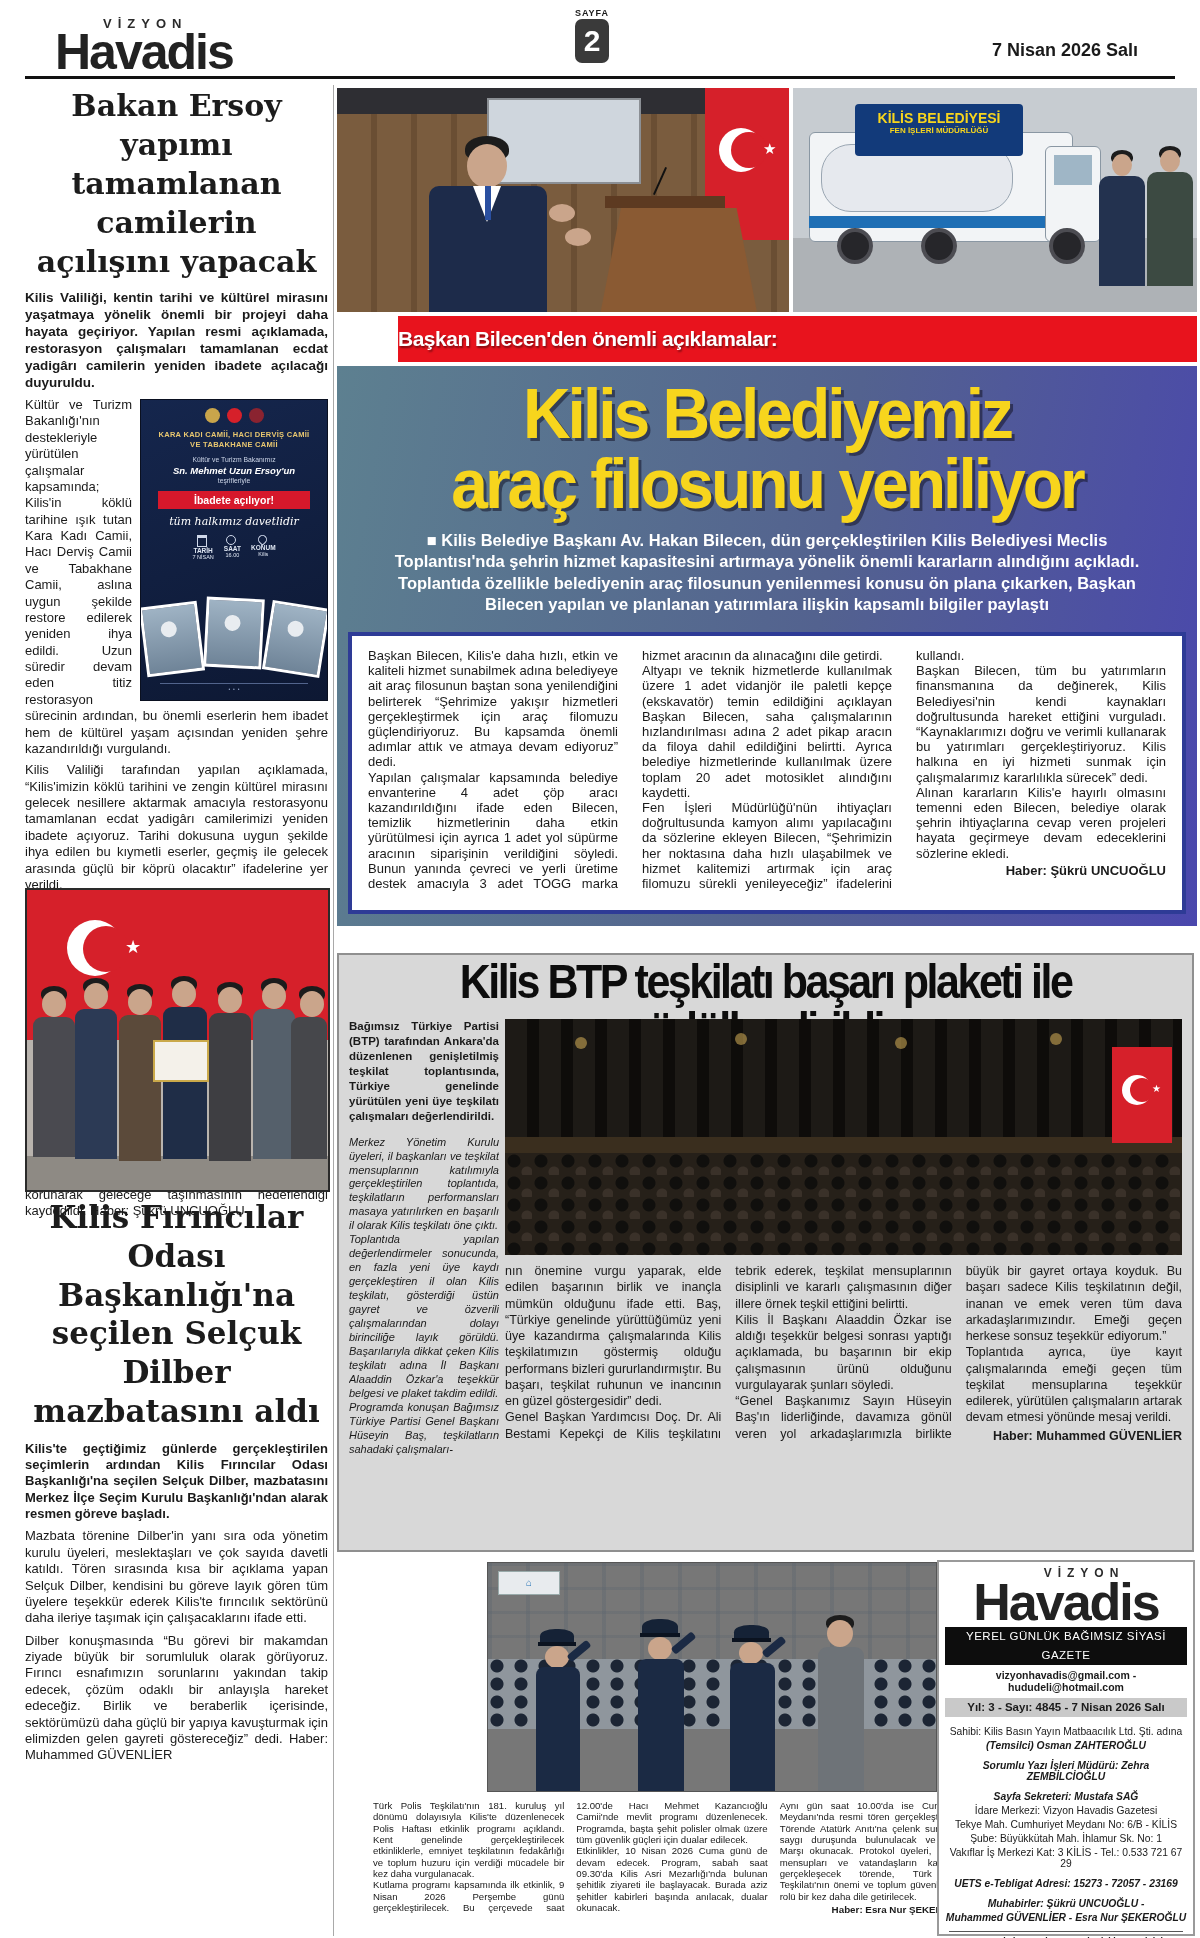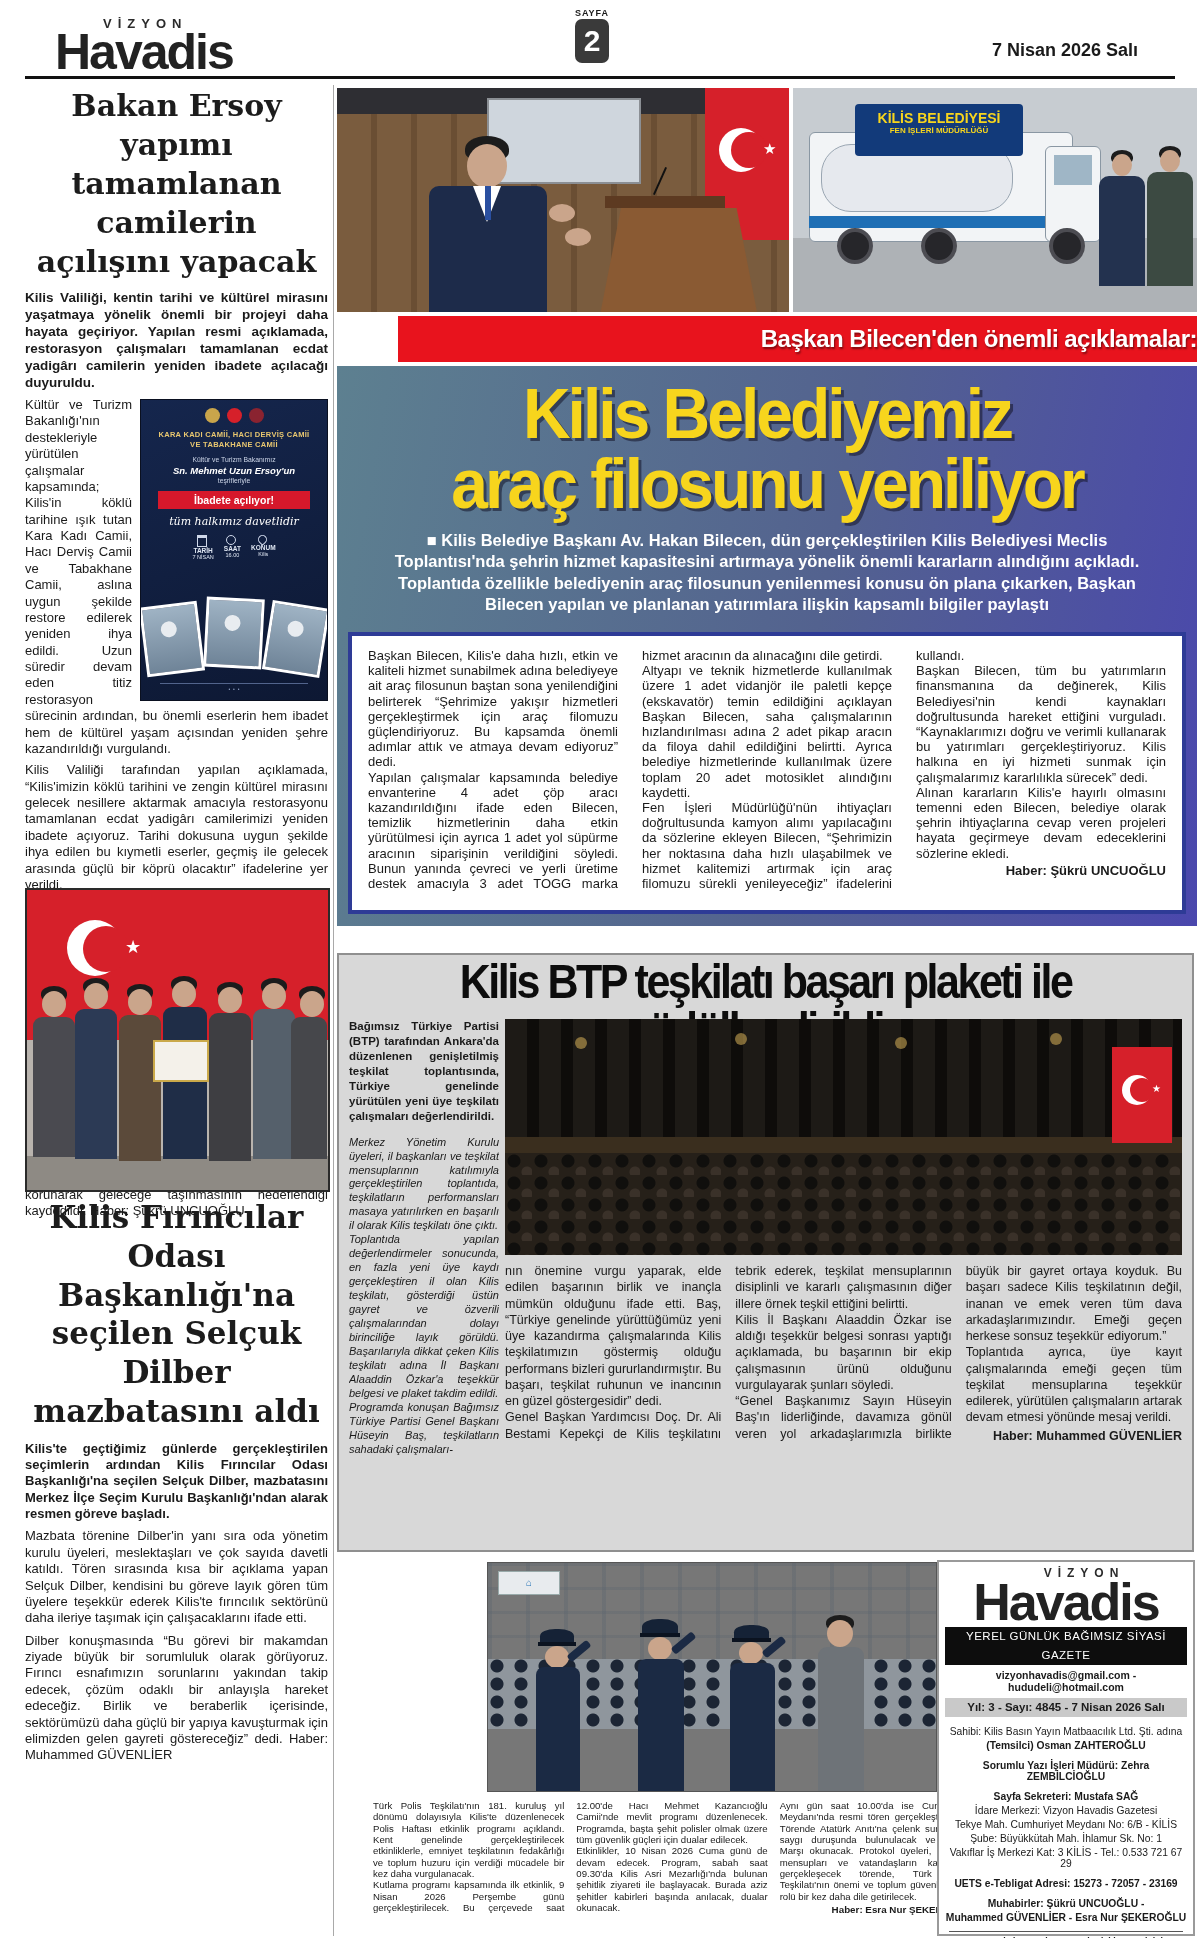--- a/index.html
+++ b/index.html
@@ -37,22 +37,22 @@
   .ic{display:inline-block;vertical-align:middle;margin-right:2px;}
   .ic-cal{width:8px;height:8px;border:1px solid #cfd8ea;border-top:3px solid #cfd8ea;}
   .ic-clock{width:8px;height:8px;border:1px solid #cfd8ea;border-radius:50%;}
   .ic-pin{width:7px;height:7px;border:1px solid #cfd8ea;border-radius:50% 50% 50% 0;transform:rotate(-45deg);}
   .thumbs{position:absolute;bottom:26px;left:0;right:0;display:flex;justify-content:center;gap:4px;}
   .thumb{width:52px;height:64px;background:linear-gradient(#9fb3c4,#6f8498);border:3px solid #fff;position:relative;}
   .thumb .dome{position:absolute;top:14px;left:16px;width:16px;height:16px;border-radius:50%;background:#e8ecf0;}
   .poster-foot{position:absolute;bottom:8px;left:10%;right:10%;border-top:1px solid #52648c;font-size:5px;color:#8fa0c2;padding-top:2px;}
   
   .photo{position:absolute;overflow:hidden;background:#777;}
-  .kicker{position:absolute;background:#e8131d;color:#fff;font-weight:bold;font-size:24px;
-          text-align:right;line-height:46px;text-shadow:1px 2px 2px rgba(0,0,0,.45);letter-spacing:-.5px;}
+  .kicker{position:absolute;background:#e8131d;color:#fff;font-weight:bold;font-size:21px;
+          text-align:left;line-height:46px;text-shadow:1px 2px 2px rgba(0,0,0,.45);letter-spacing:-.5px;}
   .bluebox{position:absolute;background:linear-gradient(100deg,#5d8090 0%,#53628f 55%,#4a47ad 100%);}
   .bighead{font-weight:bold;text-align:center;color:#f7d51d;letter-spacing:-3px;line-height:1.0;
            text-shadow:3px 3px 0 rgba(20,20,40,.55);transform:scaleY(1.08);}
   .standfirst{color:#fff;font-weight:bold;font-size:16.5px;line-height:1.3;text-align:center;}
   .filo-body{position:absolute;background:#fff;border:4px solid #2e3b96;padding:12px 16px;
              column-count:3;column-gap:24px;font-size:13px;line-height:1.17;}
   .attrib{display:block;text-align:right;font-weight:bold;margin-top:2px;}
   
   .btp-box{position:absolute;background:#d8d8d8;border:2px solid #8f8f8f;}
   .btp-head{font-weight:bold;font-size:43px;letter-spacing:-2.5px;text-align:center;color:#0d0d0d;
@@ -64,21 +64,21 @@
   .polis-head{font-family:"DejaVu Serif",serif;font-weight:bold;font-size:27px;line-height:1.35;text-align:center;}
   .polis-flow{position:absolute;column-count:3;column-gap:12px;font-size:9.6px;line-height:1.18;margin-left:36px;}
   
   .kunye{position:absolute;background:#fff;border:2px solid #9a9a9a;text-align:center;padding:4px 6px;box-sizing:border-box;}
   .kunye .brand-top{margin-left:36px;font-size:12px;}
   .kunye .brand-main{font-size:52px;}
   .k-bar{background:#0d0d0d;color:#fff;font-weight:normal;font-size:11.5px;line-height:19px;margin-top:3px;letter-spacing:.5px;}
   .k-mail{font-weight:bold;font-size:10.5px;margin-top:4px;}
   .k-issue{background:#c9c9c9;font-weight:bold;font-size:11.5px;line-height:19px;margin-top:5px;}
   .k-line{font-size:10.3px;margin-top:3px;}
-  .k-line.b{font-weight:bold;}
+  .k-line.b{font-weight:bold;font-style:italic;}
   .k-gap{margin-top:9px;}
   .k-div{border-top:1px solid #555;margin:8px 4px 4px;}
   .k-small{font-size:8.8px;margin-top:3px;}
   
   .wood{background:repeating-linear-gradient(90deg,#7a5c3e 0 34px,#6a4e33 34px 40px);}
   .ceiling{background:#2e2e33;}
   .screen{background:#cfd6dd;border:2px solid #8b8f94;}
   .flag-red{background:#d6202a;}
   .crescent{position:absolute;border-radius:50%;background:#fff;}
   .crescent-in{position:absolute;border-radius:50%;background:#d6202a;}

